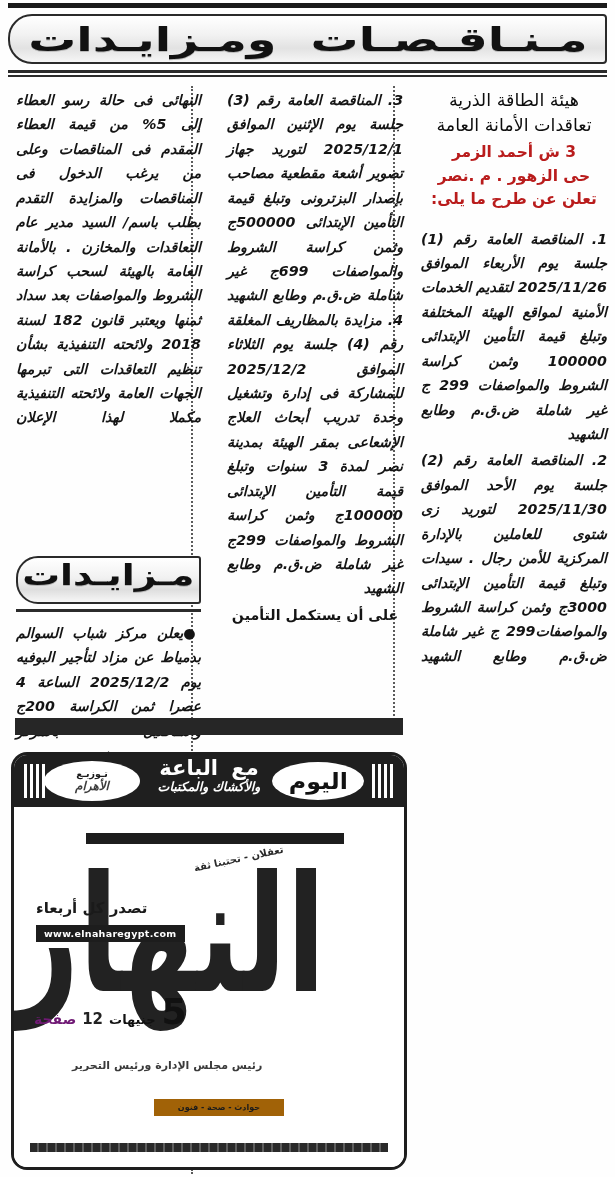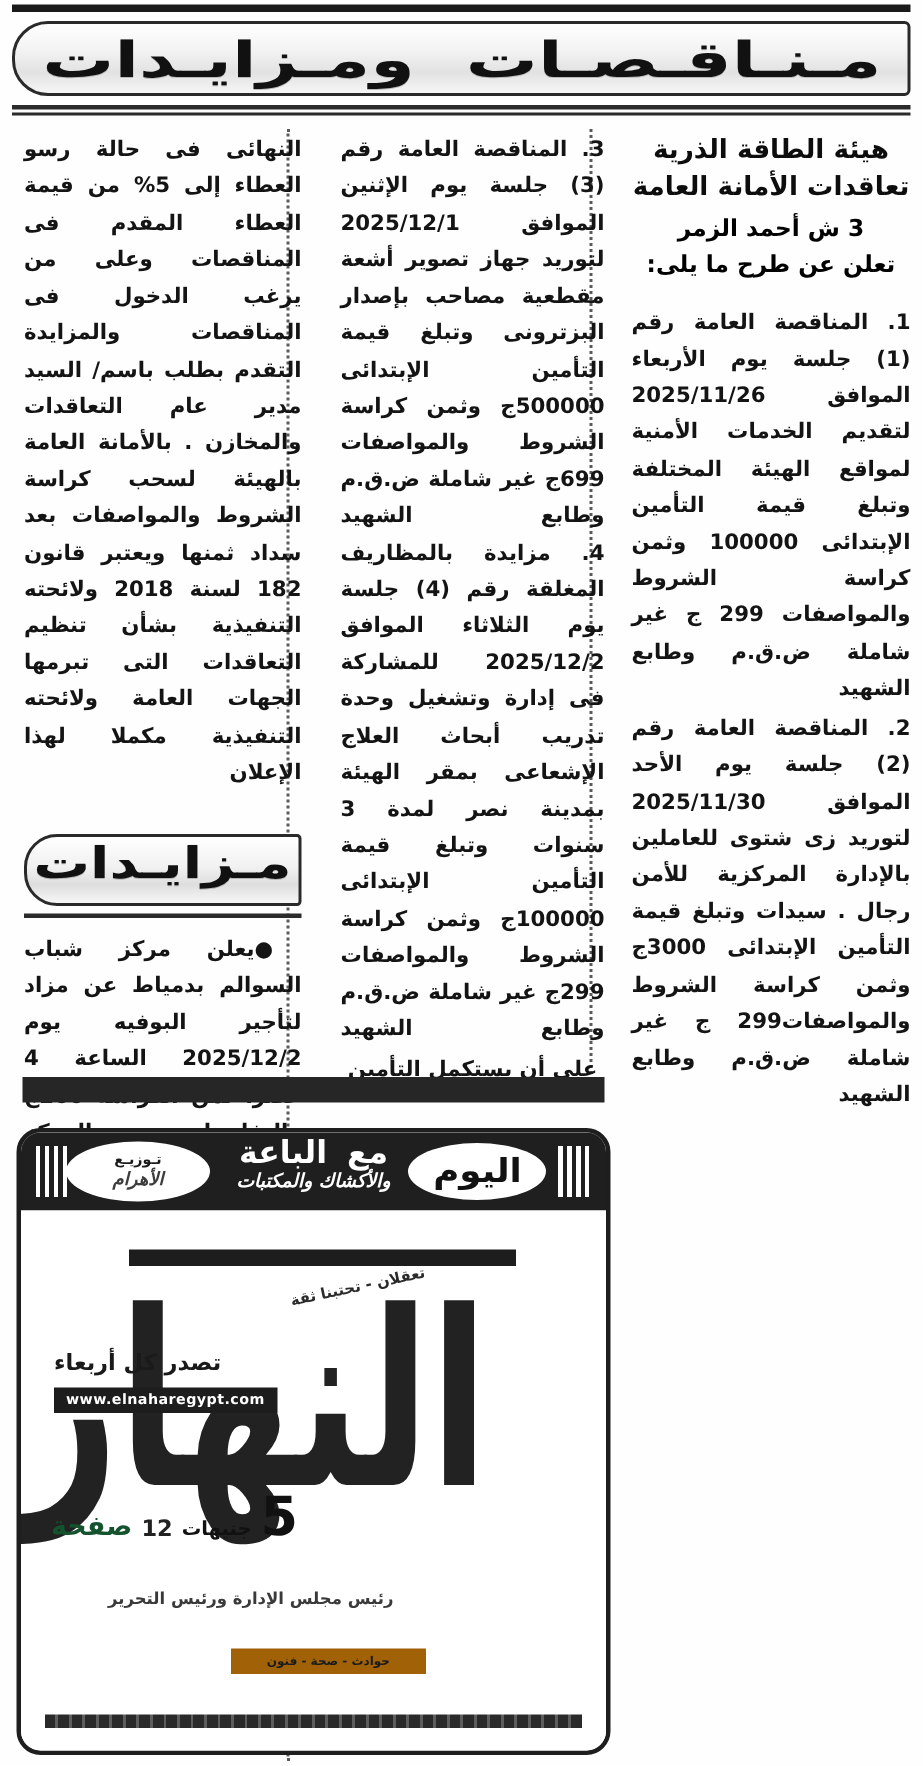--- a/index.html
+++ b/index.html
@@ -67,44 +67,44 @@
     position: absolute;
     text-align: justify;
     text-align-last: center;
     direction: rtl;
   }
   .col-right { right: 8px;  top: 88px; width: 186px; }
   .col-mid   { right: 212px; top: 88px; width: 176px; }
   .col-left  { right: 414px; top: 88px; width: 185px; }
 
   .hdr-big {
-    font-weight: 700;
+    font-weight: 400;
     font-size: 17.5px;
     line-height: 1.40;
     text-align: center;
     text-align-last: center;
     color: #0d0d0d;
   }
   .hdr-mid {
     font-weight: 700;
     font-size: 15.5px;
     line-height: 1.52;
     text-align: center;
     text-align-last: center;
-    color: #000000;
+    color: #b91c1c;
   }
   .body-txt {
     font-size: 14.2px;
     line-height: 1.72;
     font-weight: 600;
     color: #141414;
     text-align: justify;
     text-align-last: center;
   }
-  .body-txt.j { text-align-last: justify; }
+  .body-txt.j { text-align-last: justify; font-style: italic; }
 
   
   .sub-head-wrap { position: absolute; right: 414px; top: 556px; width: 185px; }
   .sub-head {
     position: relative;
     height: 48px;
     border: 2px solid #2a2a2a;
     border-radius: 22px 3px 3px 22px;
     background: linear-gradient(180deg,#ffffff 0%, #f1f1f1 45%, #dedede 72%, #f7f7f7 100%);
     display: flex; align-items: flex-start; justify-content: center;
@@ -230,21 +230,21 @@
     direction: ltr;
   }
   .price-row {
     position: absolute; left: 20px; top: 190px;
     display: flex; align-items: flex-end; gap: 6px; direction: rtl;
   }
   .price-num {
     font-size: 36px; font-weight: 700; color: #111; line-height: .85;
   }
   .price-cur { font-size: 13px; font-weight: 700; color: #111; line-height: 1.1;}
-  .pages-lbl { font-size: 18px; font-weight: 700; color: #14532d; line-height: 1.1; align-self: flex-end;}
+  .pages-lbl { font-size: 14px; font-weight: 700; color: #701a75; line-height: 1.1; align-self: flex-end;}
   .pages-num { font-size: 15px; font-weight: 700; color: #222; }
 
   .ad-role {
     position: absolute; left: 58px; top: 252px;
     font-size: 11px; font-weight: 700; color: #3a3a3a; white-space: nowrap;
   }
   .ad-chief {
     position: absolute; left: 40px; top: 266px;
     font-size: 30px; font-weight: 700; color: #141414; white-space: nowrap;
     word-spacing: 3px;
@@ -277,20 +277,21 @@
   <div class="top-rule-2"></div>
   <div class="top-rule-3"></div>
 
   <div class="col-sep sep-a"></div>
   <div class="col-sep sep-b"></div>
 
   <div class="col col-right">
     <div class="hdr-big">هيئة الطاقة الذرية</div>
     <div class="hdr-big">تعاقدات الأمانة العامة</div>
     <div class="hdr-mid" style="margin-top:4px">3 ش أحمد الزمر</div>
+    <div class="hdr-mid">حى الزهور . م .نصر</div>
     <div class="hdr-mid" style="margin-bottom:15px">تعلن عن طرح ما يلى:</div>
     <div class="body-txt j">1. المناقصة العامة رقم (1) جلسة يوم الأربعاء الموافق 2025/11/26 لتقديم الخدمات الأمنية لمواقع الهيئة المختلفة وتبلغ قيمة التأمين الإبتدائى 100000 وثمن كراسة الشروط والمواصفات 299 ج غير شاملة ض.ق.م وطابع الشهيد</div>
     <div class="body-txt j" style="margin-top:2px">2. المناقصة العامة رقم (2) جلسة يوم الأحد الموافق 2025/11/30 لتوريد زى شتوى للعاملين بالإدارة المركزية للأمن رجال . سيدات وتبلغ قيمة التأمين الإبتدائى 3000ج وثمن كراسة الشروط والمواصفات299 ج غير شاملة ض.ق.م وطابع الشهيد</div>
   </div>
 
   <div class="col col-mid">
     <div class="body-txt j">3. المناقصة العامة رقم (3) جلسة يوم الإثنين الموافق 2025/12/1 لتوريد جهاز تصوير أشعة مقطعية مصاحب بإصدار البزترونى وتبلغ قيمة التأمين الإبتدائى 500000ج وثمن كراسة الشروط والمواصفات 699ج غير شاملة ض.ق.م وطابع الشهيد</div>
     <div class="body-txt j">4. مزايدة بالمظاريف المغلقة رقم (4) جلسة يوم الثلاثاء الموافق 2025/12/2 للمشاركة فى إدارة وتشغيل وحدة تدريب أبحاث العلاج الإشعاعى بمقر الهيئة بمدينة نصر لمدة 3 سنوات وتبلغ قيمة التأمين الإبتدائى 100000ج وثمن كراسة الشروط والمواصفات 299ج غير شاملة ض.ق.م وطابع الشهيد</div>
     <div class="body-txt" style="text-align-last:center;margin-top:2px">على أن يستكمل التأمين</div>
   </div>

